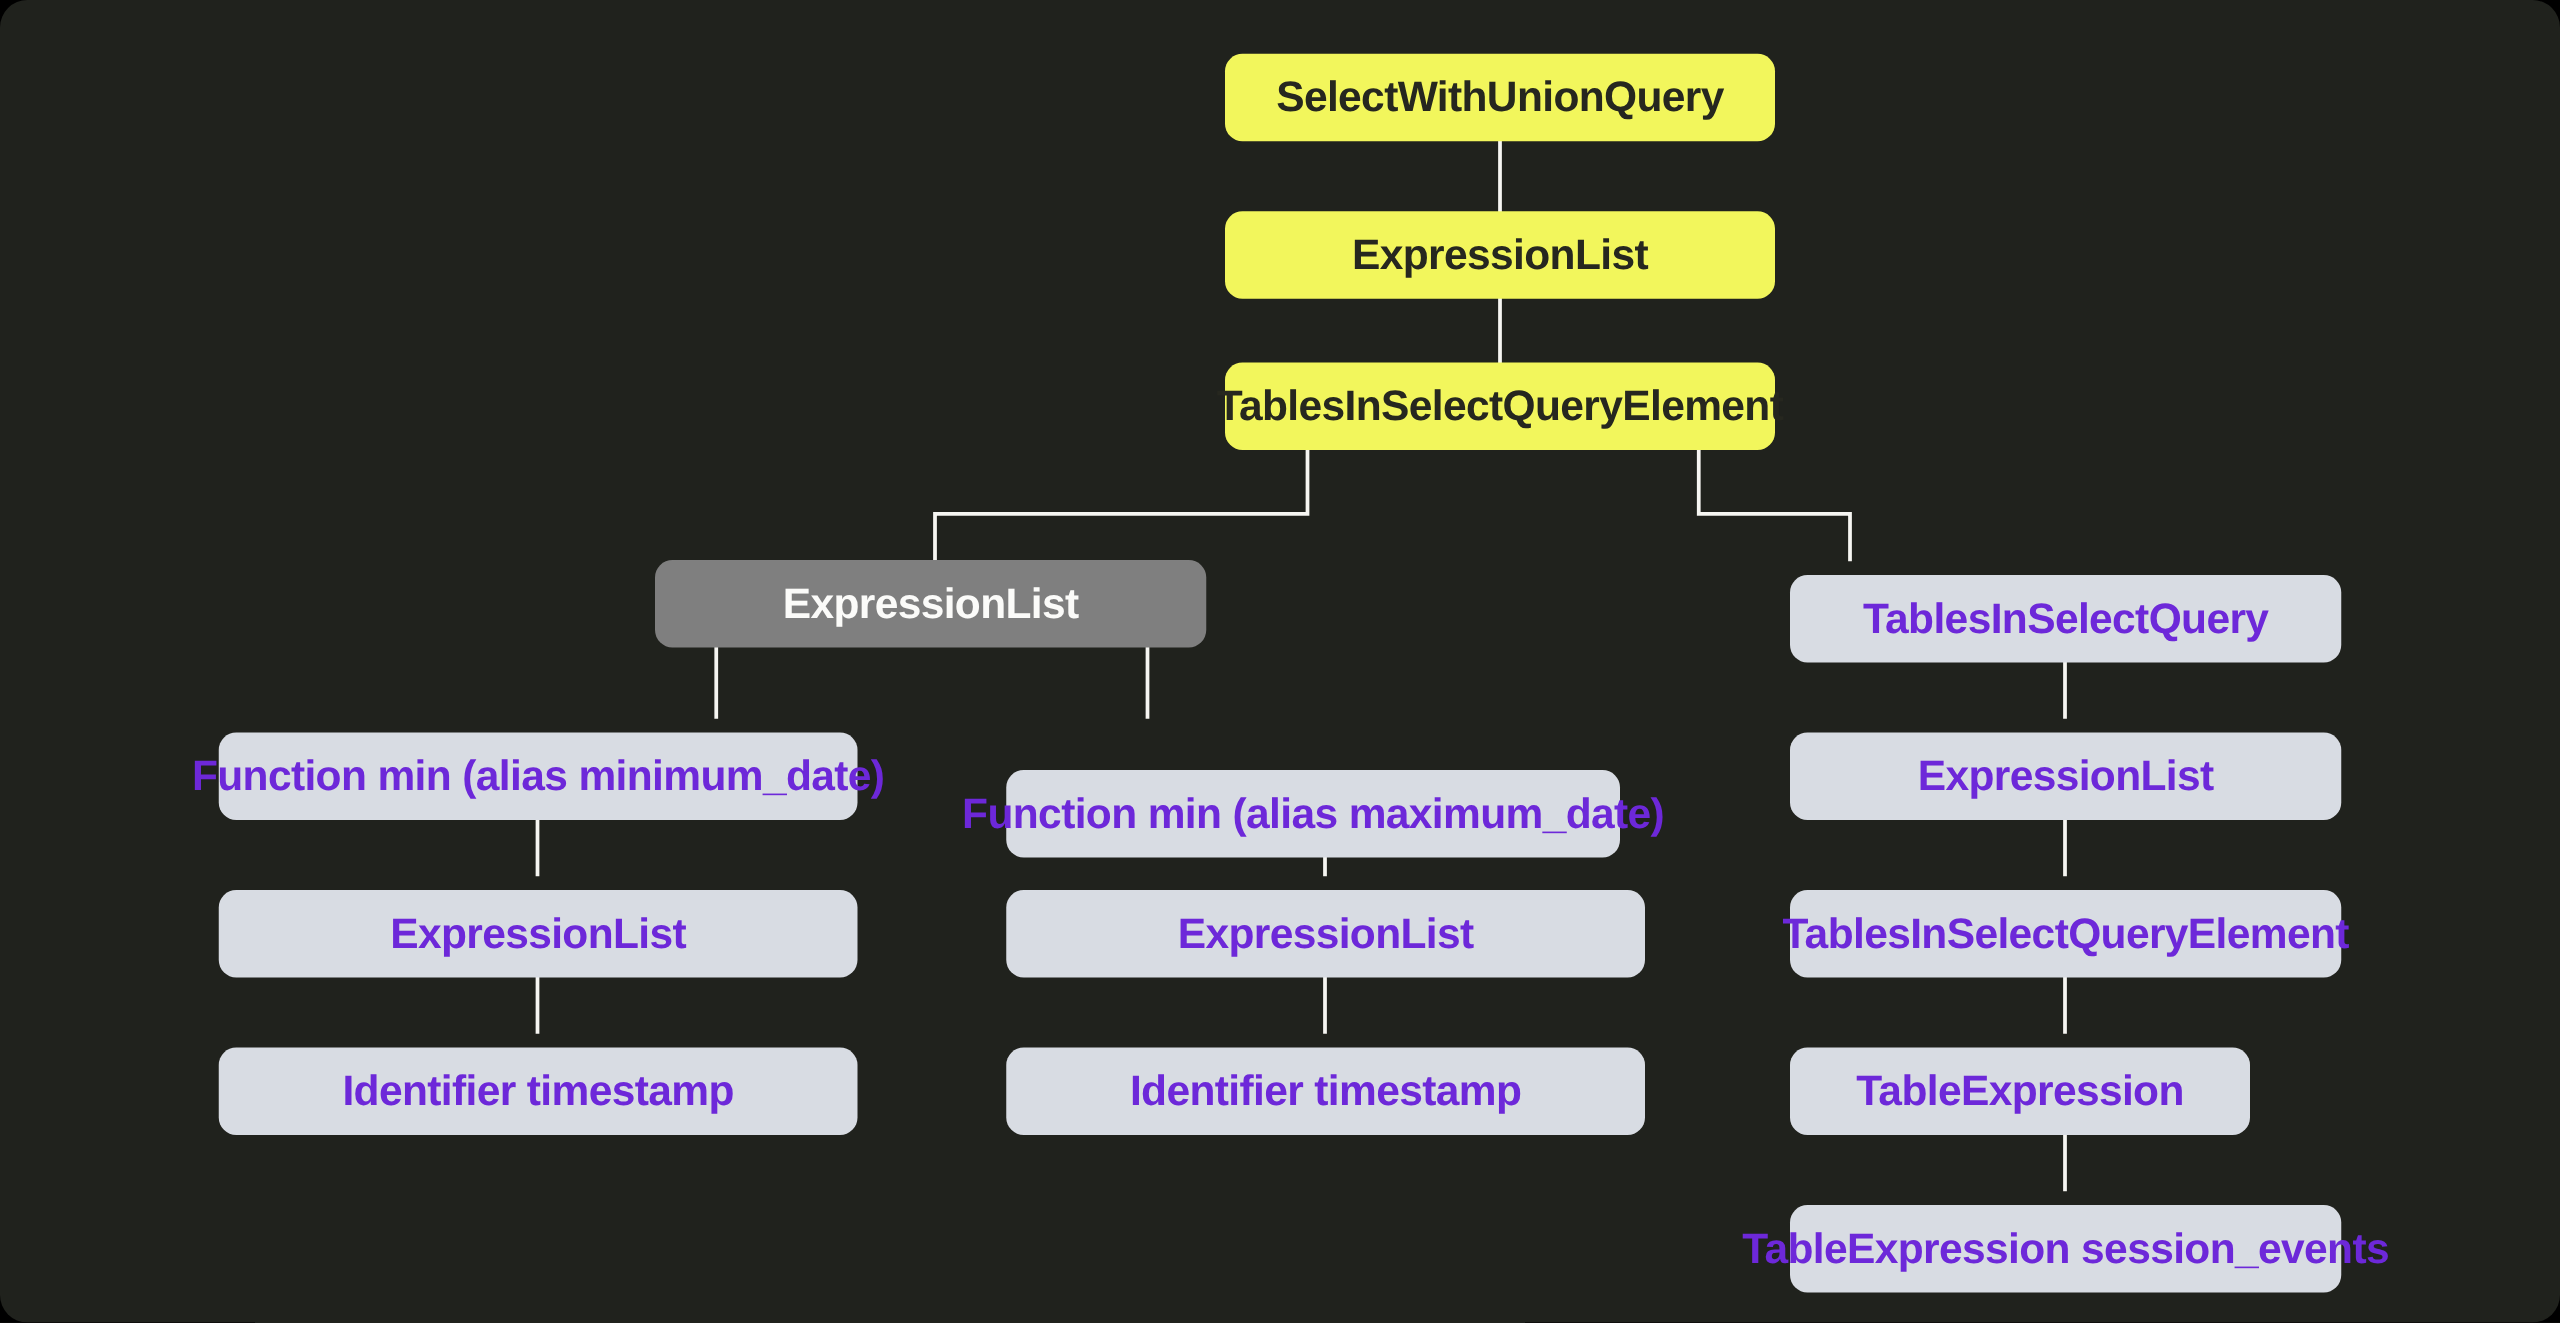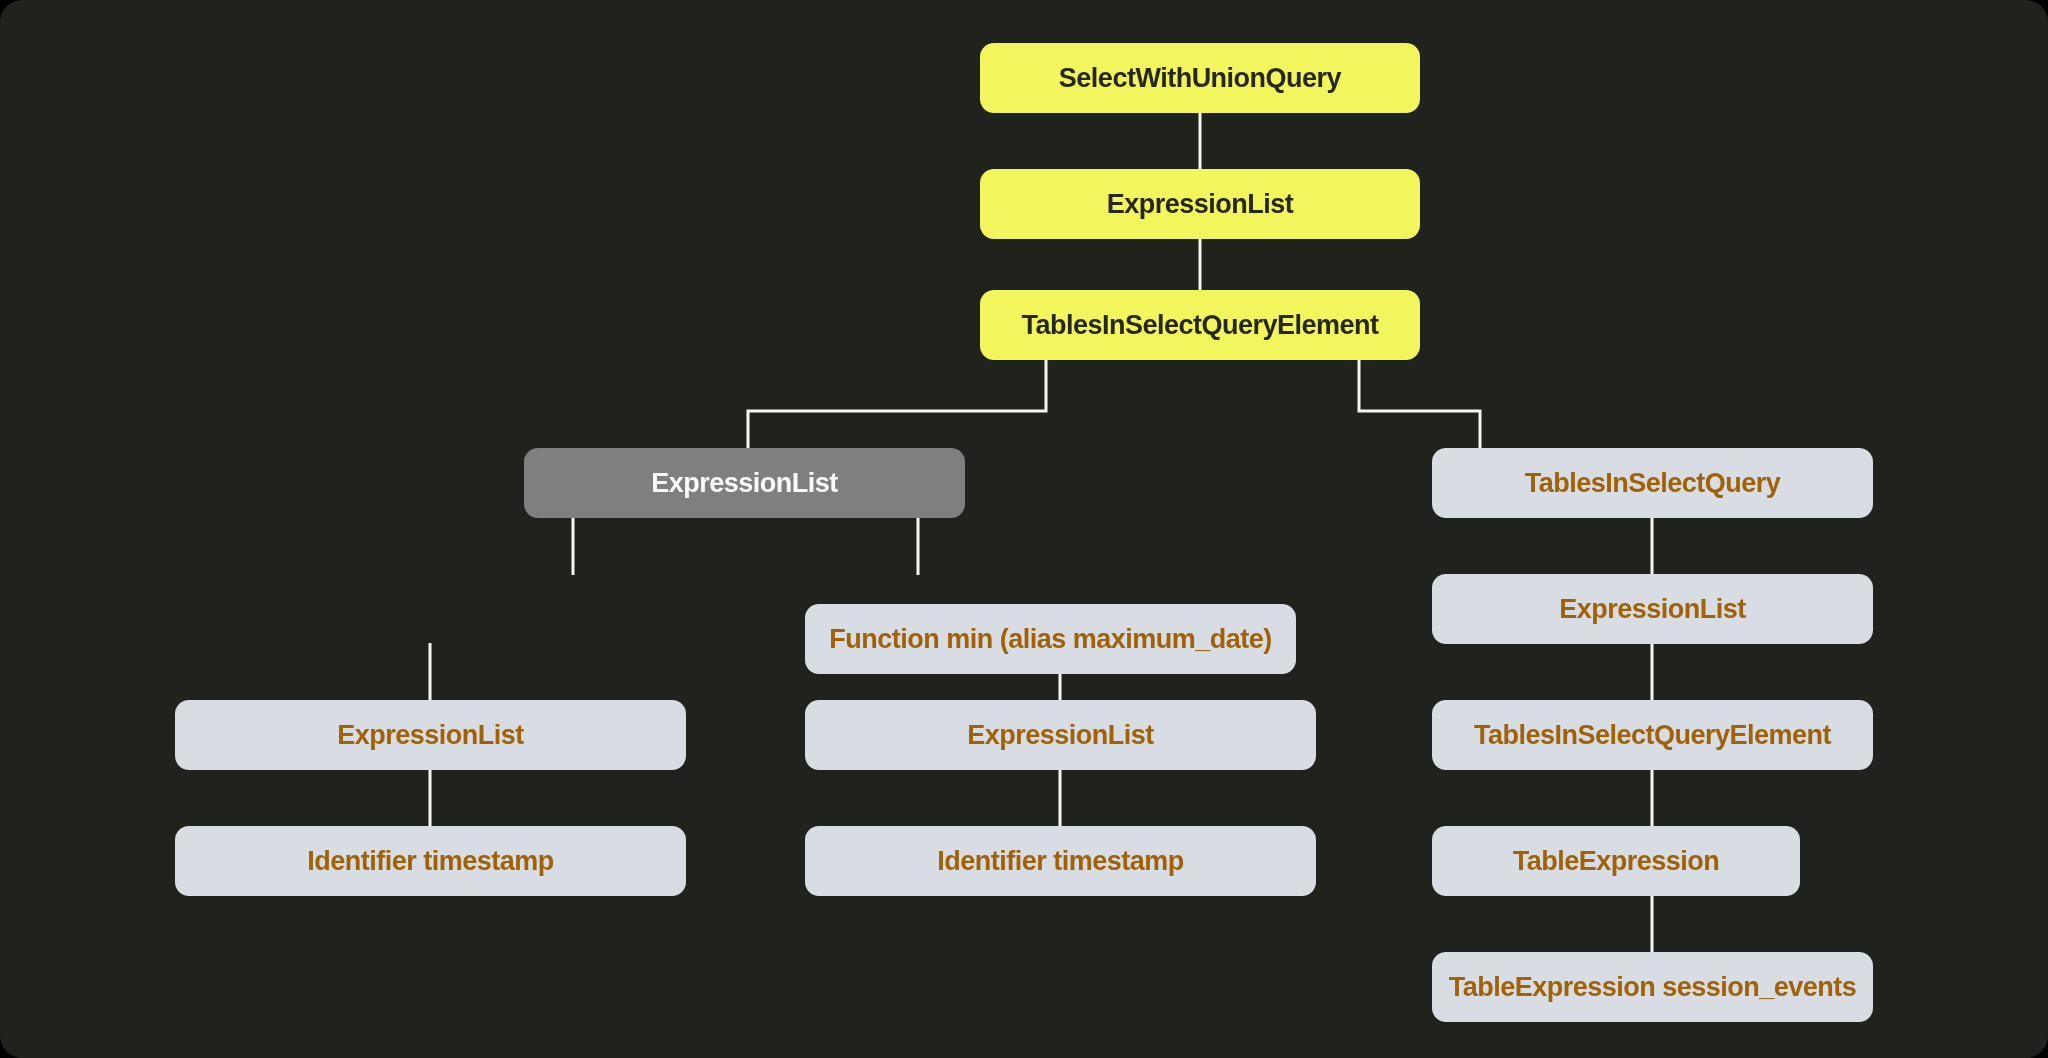--- a/index.html
+++ b/index.html
@@ -27,38 +27,39 @@
     width: 2048px;
     height: 1058px;
   }
   .node {
     position: absolute;
     height: 70px;
     border-radius: 14px;
     display: flex;
     align-items: center;
     justify-content: center;
-    font-size: 27px;
+    font-size: 34px;
     font-weight: 700;
     letter-spacing: -0.5px;
     white-space: nowrap;
     box-sizing: border-box;
     padding: 0 10px;
   }
   .node.primary {
     background: #f2f65c;
     color: #26271f;
   }
   .node.selected {
     background: #7f7f7f;
     color: #fbfbf9;
   }
   .node.default {
     background: #d8dce3;
-    color: #a16207;
+    color: #6d28d9;
+    margin-top: 12px;
   }
 </style>
 </head>
 <body>
 
 <div class="canvas">
 
   <svg class="wires" width="2048" height="1058" viewBox="0 0 2048 1058">
     <g stroke="#f6f6f2" stroke-width="3" fill="none">
       <path d="M1200 112 L1200 170"></path>
@@ -81,20 +82,21 @@
   <div class="node primary" style="left:980px;  top:43px;  width:440px">SelectWithUnionQuery</div>
 
   <div class="node primary" style="left:980px;  top:169px; width:440px">ExpressionList</div>
 
   <div class="node primary" style="left:980px;  top:290px; width:440px">TablesInSelectQueryElement</div>
 
   <div class="node selected" style="left:524px;  top:448px; width:441px">ExpressionList</div>
 
   <div class="node default" style="left:1432px; top:448px; width:441px">TablesInSelectQuery</div>
 
+  <div class="node default" style="left:175px;  top:574px; width:511px">Function min (alias minimum_date)</div>
 
   <div class="node default" style="left:805px;  top:604px; width:491px">Function min (alias maximum_date)</div>
 
   <div class="node default" style="left:175px;  top:700px; width:511px">ExpressionList</div>
 
   <div class="node default" style="left:805px;  top:700px; width:511px">ExpressionList</div>
 
   <div class="node default" style="left:175px;  top:826px; width:511px">Identifier timestamp</div>
 
   <div class="node default" style="left:805px;  top:826px; width:511px">Identifier timestamp</div>

